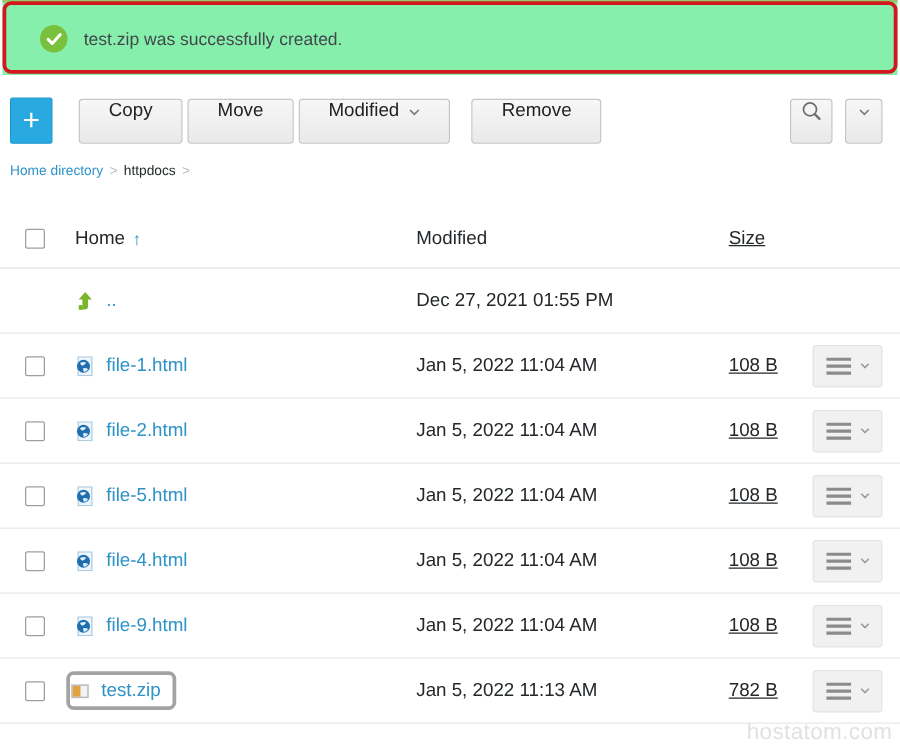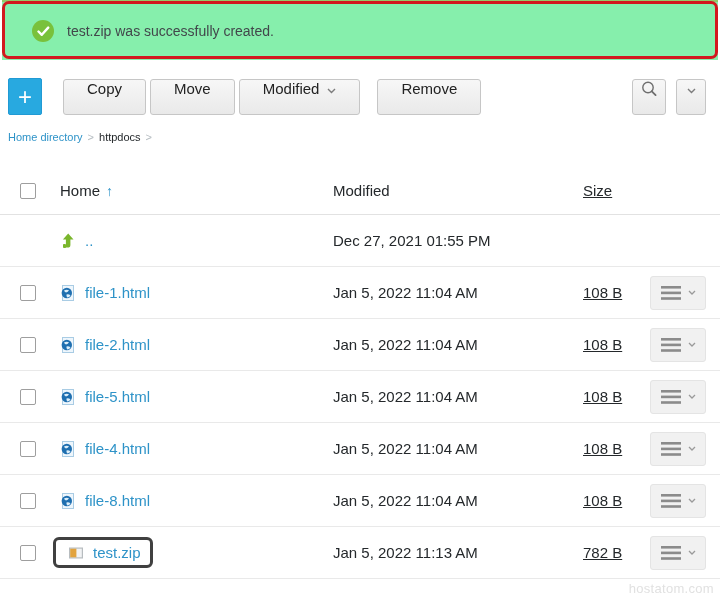--- a/index.html
+++ b/index.html
@@ -68,28 +68,28 @@
   .file-link { color:#2e93c8; text-decoration:none; cursor:pointer; }
   .size-cell { padding-left:8px;text-decoration:underline; }
   .menu-cell { padding-left:10px; }
   .menu-btn {
     width:56px; height:34px; background:#f1f1f1; border:1px solid #e4e4e4;
     border-radius:3px; display:flex; align-items:center; justify-content:center;
     gap:7px; cursor:pointer;
   }
   .hl-box {
     display:inline-flex; align-items:center; gap:9px;
-    border:3px solid #404040; border-radius:6px;
-    padding:4px 9px 4px 12px; margin-left:-7px;text-align:right;
+    border:3px solid #a3a3a3; border-radius:6px;
+    padding:4px 9px 4px 0; margin-left:-7px;text-align:right;
   }
   .icon16 { width:16px; height:16px; flex:none; display:block; }
   
   .watermark {
     position:absolute; right:6px; bottom:1px;
-    color:#e1e1e1; font-size:13px; letter-spacing:.3px;
+    color:#e1e1e1; font-size:18px; letter-spacing:.3px;
   }
 </style>
 </head>
 <body>
 
 <div class="alert-wrap">
   <div class="alert">
     <span class="check-icon">
       <svg width="13" height="11" viewBox="0 0 13 11">
           <polyline points="1.5,5.5 4.8,8.8 11.2,1.6" fill="none" stroke="#fff" stroke-width="2.4" stroke-linecap="round" stroke-linejoin="round"></polyline>
@@ -289,21 +289,21 @@
     <div class="cb-cell">
         <div class="checkbox"></div>
       </div>
     <div class="name-cell">
       <svg class="icon16" viewBox="0 0 16 16">
         <rect x="2.5" y="0.5" width="11" height="15" fill="#eef6fc" stroke="#a9cce4" stroke-width="1"></rect>
         <circle cx="6.8" cy="8" r="5.2" fill="#1f6fb0"></circle>
         <path d="M4 5.5 Q6.5 4 9 5.2 Q8 7 6 7.5 Q4.5 7 4 5.5 Z" fill="#dceef9"></path>
         <path d="M6.5 9.5 Q8.5 9 10.5 10.2 Q9.5 12.4 7.2 12.6 Q6.2 11 6.5 9.5 Z" fill="#dceef9"></path>
       </svg>
-      <a class="file-link">file-8.html</a>
+      <a class="file-link">file-9.html</a>
     </div>
     <div>Jan 5, 2022 11:04 AM</div>
     <div class="size-cell">108 B</div>
     <div class="menu-cell">
       <div class="menu-btn">
         <svg width="20" height="14" viewBox="0 0 20 14">
           <rect y="0" width="20" height="2.6" fill="#8b8b8b"></rect>
             <rect y="5.6" width="20" height="2.6" fill="#8b8b8b"></rect>
             <rect y="11.2" width="20" height="2.6" fill="#8b8b8b"></rect>
         </svg>

